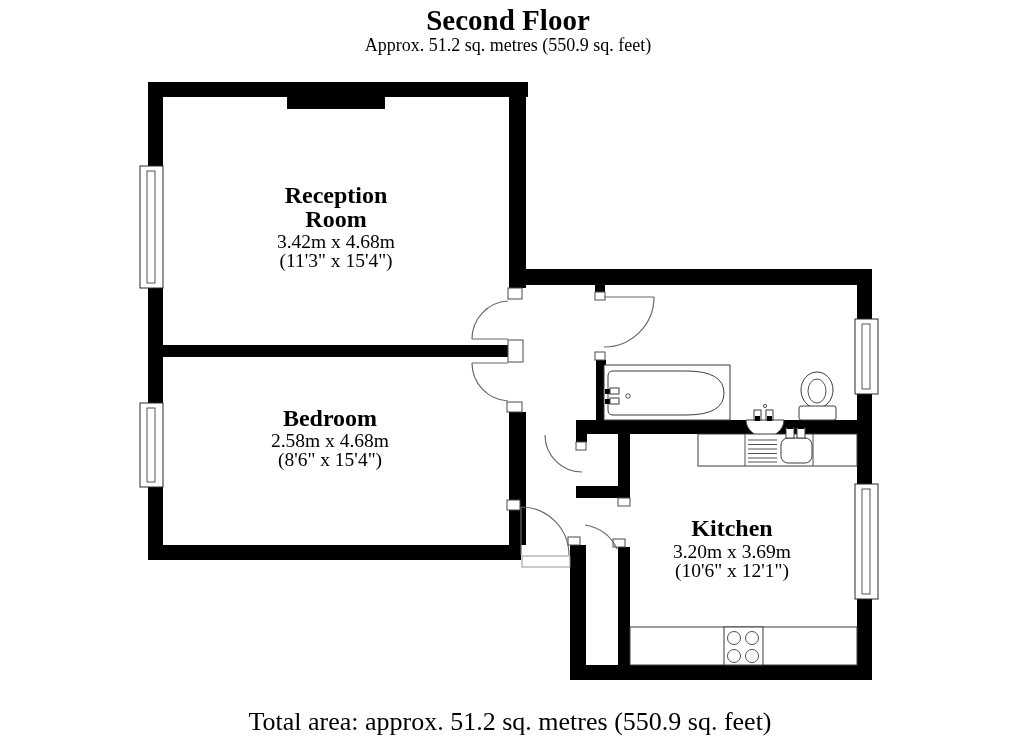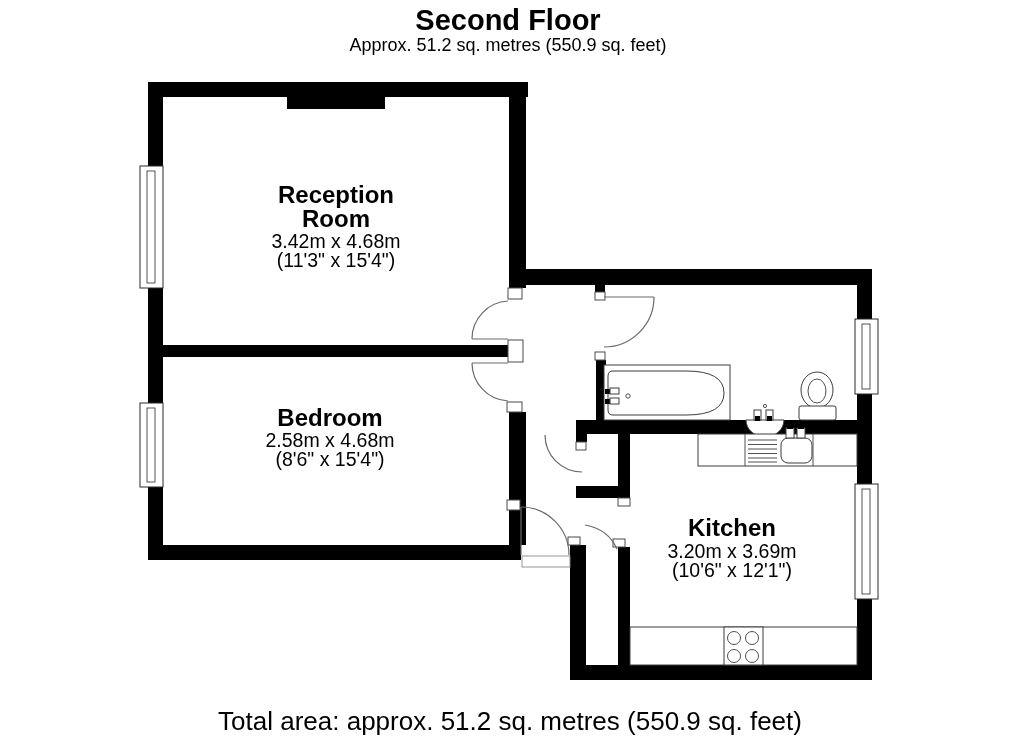--- a/index.html
+++ b/index.html
@@ -1,17 +1,17 @@
 <!DOCTYPE html>
 <html><head>
 <meta charset="utf-8">
 <style>
   html,body{margin:0;padding:0;background:#ffffff;}
   .page{position:relative;width:1020px;height:741px;background:#ffffff;overflow:hidden;
-        font-family:Liberation Sans, sans-serif;}
+        font-family:Liberation Serif, serif;}
   svg{display:block;}
   .wall{fill:#000000;stroke:none;}
   .jamb{fill:#ffffff;stroke:#4a4a4a;stroke-width:1;}
   .winframe{fill:#ffffff;stroke:#2a2a2a;stroke-width:1;}
   .wininner{fill:none;stroke:#2a2a2a;stroke-width:0.8;}
   .fixture{fill:#ffffff;stroke:#3c3c3c;stroke-width:1;}
   .fixline{fill:none;stroke:#3c3c3c;stroke-width:0.9;}
   .fixdot{fill:#000000;stroke:none;}
   .door{fill:none;stroke:#6a6a6a;stroke-width:1.2;}
   .thresh{fill:#ffffff;stroke:#8a8a8a;stroke-width:0.9;}

